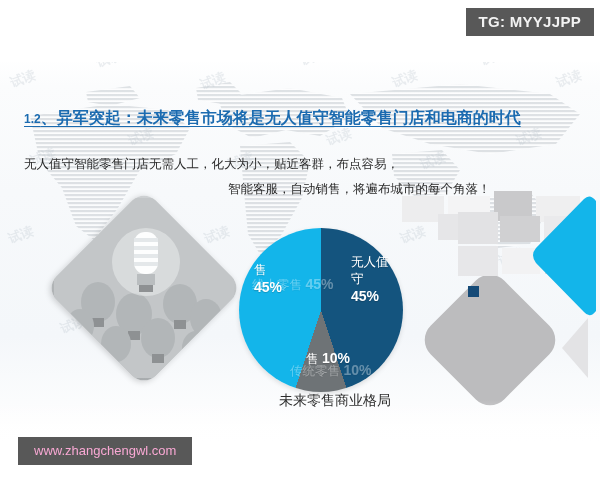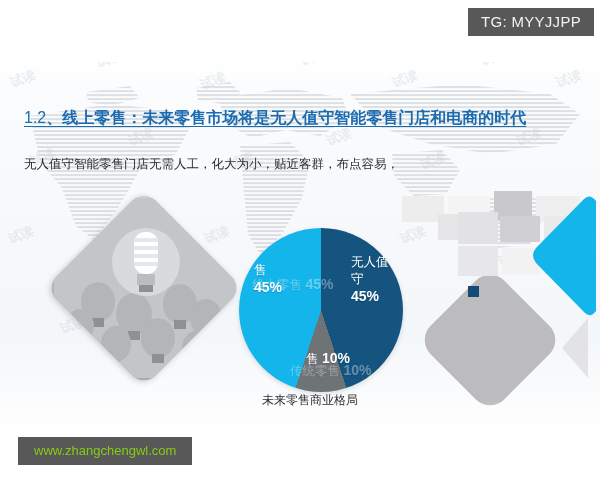--- a/index.html
+++ b/index.html
@@ -33,29 +33,30 @@
   }
 
   
   .tg-badge{
     position:absolute;right:6px;top:8px;
     background:#585858;color:#f2f2f2;
     font-size:15px;letter-spacing:.3px;
     padding:6px 13px 7px 13px;
     line-height:1;
     z-index:40;
+    font-weight:bold;
   }
 
   
   .title-row{
     position:absolute;left:24px;top:108px;width:566px;
     z-index:22;white-space:nowrap;
   }
   .title-num{
-    color:#1b6bb0;font-weight:normal;font-size:16px;
+    color:#1b6bb0;font-weight:bold;font-size:12px;
     text-decoration:underline;text-underline-offset:3px;
   }
   .title-txt{
     color:#1b6bb0;font-weight:bold;font-size:16px;
     text-decoration:underline;text-underline-offset:3px;
   }
 
   
   .para{
     position:absolute;left:0;top:152px;width:600px;z-index:22;
@@ -144,28 +145,28 @@
   .lbl-online{left:254px;top:262px;width:72px;}
   .lbl-unmanned{left:351px;top:254px;width:72px;}
   .lbl-trad{left:282px;top:350px;width:92px;text-align:center;}
   
   .ghost{opacity:.34;}
   .g-online{left:252px;top:276px;width:86px;}
   .g-unmanned{left:352px;top:272px;width:80px;}
   .g-trad{left:290px;top:362px;width:84px;}
 
   .pie-caption{
-    position:absolute;left:262px;top:392px;width:140px;z-index:22;
-    text-align:left;color:#2e2e2e;font-size:12px;
+    position:absolute;left:251px;top:392px;width:140px;z-index:22;
+    text-align:right;color:#2e2e2e;font-size:14px;
   }
 
   
   .footer{
     position:absolute;left:18px;top:437px;
-    background:#585858;color:#84cc16;
+    background:#585858;color:#f9a8d4;
     font-size:13px;padding:7px 16px 8px 16px;line-height:1;
     z-index:40;
   }
 
   
   .fade-bottom{
     position:absolute;left:0;top:400px;width:600px;height:80px;
     background:linear-gradient(180deg,rgba(255,255,255,0) 0%,#ffffff 60%);
     z-index:10;pointer-events:none;
   }
@@ -317,24 +318,25 @@
       <b>10%</b>
     </div>
   </div>
 
   <div class="fade-bottom"></div>
 
   <div class="pie-caption">未来零售商业格局</div>
 
 
   <div class="title-row">
-    <span class="title-num">1.2</span><span class="title-txt">、线上零售：未来零售市场将是无人值守智能零售门店和电商的时代</span>
+    <span class="title-num">1.2</span><span class="title-txt">、异军突起：未来零售市场将是无人值守智能零售门店和电商的时代</span>
   </div>
 
   <div class="para">
     <span class="l1">无人值守智能零售门店无需人工，化大为小，贴近客群，布点容易，</span>
+    <span class="l2">智能客服，自动销售，将遍布城市的每个角落！</span>
   </div>
 
   <div class="tg-badge">TG: MYYJJPP</div>
 
   <div class="footer">www.zhangchengwl.com</div>
 
 </div>
 
 </body></html>

